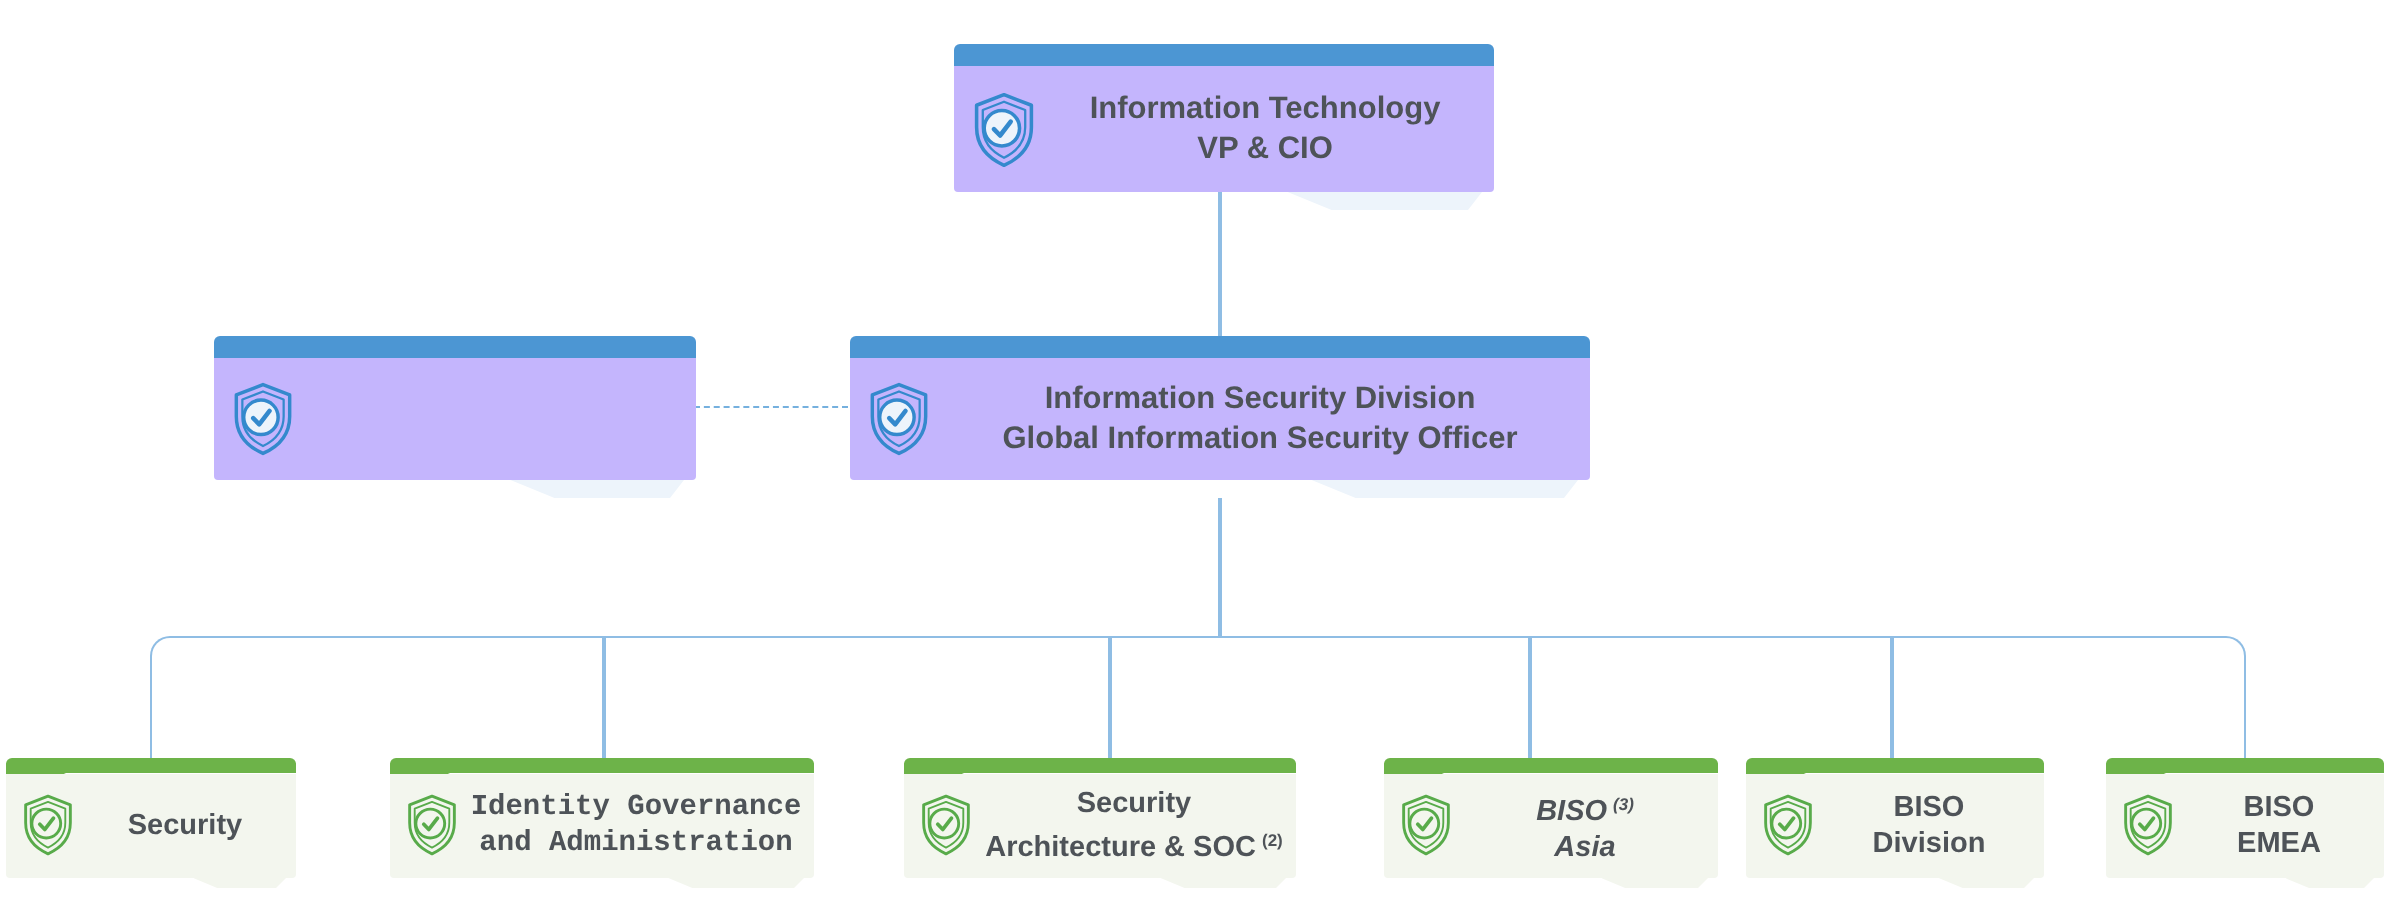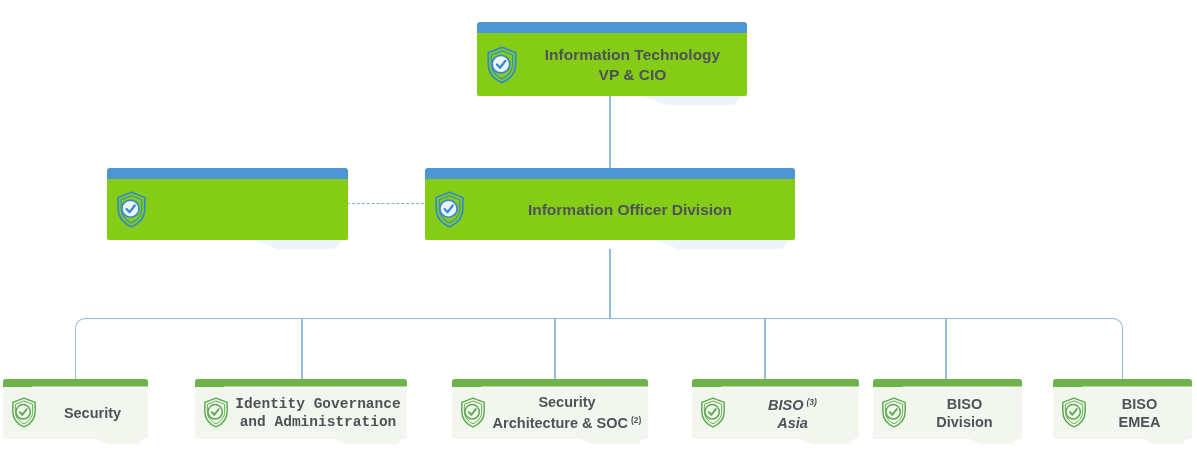--- a/index.html
+++ b/index.html
@@ -18,21 +18,21 @@
   .node{position:absolute;}
   .node .bar{position:absolute;top:0;left:0;right:0;border-radius:3px 3px 0 0;}
   .node .bodybox{position:absolute;left:0;right:0;display:flex;align-items:center;border-radius:0 0 2px 2px;}
   .node .tab{position:absolute;top:100%;}
   .node .label{flex:1;text-align:center;color:#4e5358;font-weight:bold;}
   sup{font-weight:bold;vertical-align:6px;margin-left:3px;}
   sup:empty{display:none;}
   
   .node.blue .bar{height:16px;background:#4c96d3;
     clip-path:polygon(0 0,100% 0,100% 11px,34px 11px,23px 16px,0 16px);}
-  .node.blue .bodybox{top:11px;bottom:0;background:#84cc16;}
+  .node.blue .bodybox{top:11px;bottom:0;background:#c4b5fd;}
   .node.blue .tab{height:9px;width:36%;right:6px;background:#edf4fb;
     clip-path:polygon(0 0,100% 0,calc(100% - 7px) 100%,22px 100%);}
   .node.blue .label{font-size:15.5px;line-height:20px;}
   .node.blue svg{margin-left:9px;flex:0 0 auto;}
   .node.blue svg .st{stroke:#3489cd;}
   .node.blue svg .cfill{fill:#edf4fb;}
   
   .node.green .bar{height:12px;background:#6db349;
     clip-path:polygon(0 0,100% 0,100% 7.5px,30px 7.5px,20px 12px,0 12px);}
   .node.green .bodybox{top:7.5px;bottom:0;background:#f3f6ee;}
@@ -92,21 +92,22 @@
     <div class="bar"></div>
     <div class="tab"></div>
     <div class="bodybox">
       <svg width="31" height="37" viewBox="0 0 36 43">
         <path class="st" d="M18 1.5 L33.5 7.5 V20 C33.5 30.5 27 37.5 18 41.5 C9 37.5 2.5 30.5 2.5 20 V7.5 Z" fill="none" stroke-width="2" stroke-linejoin="round"></path>
         <path class="st" d="M18 5.5 L30 10.2 V20 C30 28.3 25 33.8 18 37.2 C11 33.8 6 28.3 6 20 V10.2 Z" fill="none" stroke-width="1.3" stroke-linejoin="round"></path>
         <circle class="st cfill" cx="16.8" cy="20.5" r="10" stroke-width="2"></circle>
         <path class="st" d="M12.3 21 L15.8 24.6 L21.8 16.8" fill="none" stroke-width="2.6" stroke-linecap="round" stroke-linejoin="round"></path>
       </svg>
       <div class="label">
-        <div><span>Information Officer Division</span></div>
+        <div><span>Information Security Division</span></div>
+        <div><span>Global Information Security Officer</span></div>
       </div>
     </div>
   </div>
 
   <div class="node green" style="left:3px;top:379px;width:145px;height:60px;">
     <div class="bar"></div>
     <div class="tab"></div>
     <div class="bodybox">
       <svg width="26" height="31" viewBox="0 0 36 43">
         <path class="st" d="M18 1.5 L33.5 7.5 V20 C33.5 30.5 27 37.5 18 41.5 C9 37.5 2.5 30.5 2.5 20 V7.5 Z" fill="none" stroke-width="2" stroke-linejoin="round"></path>

